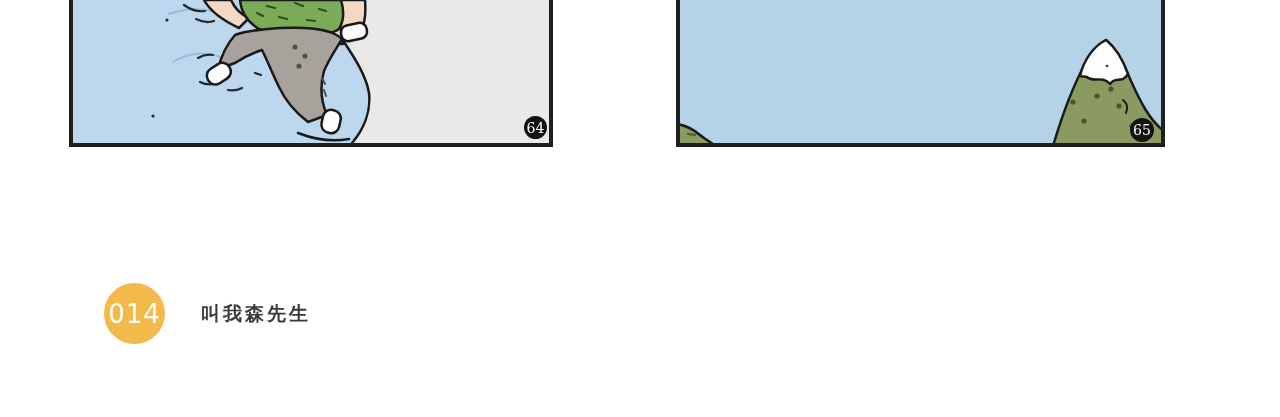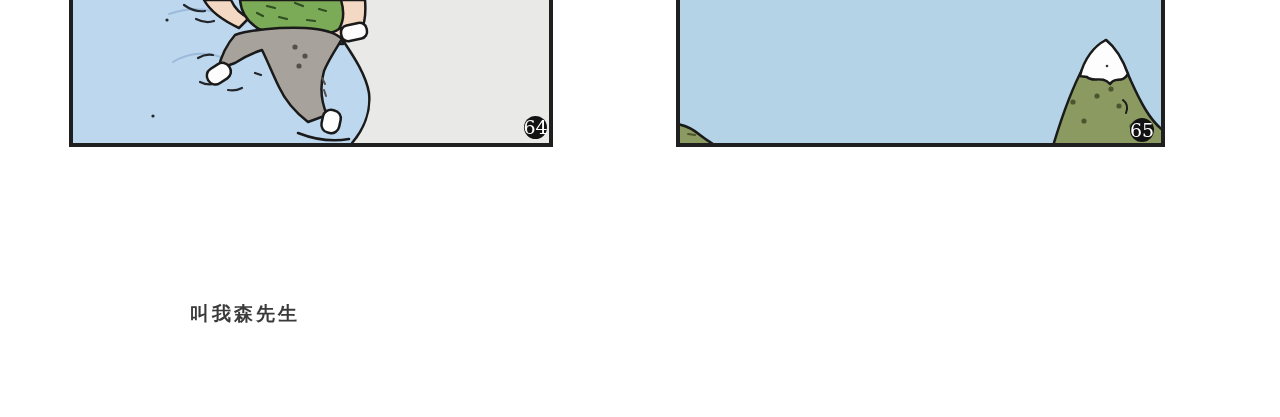--- a/index.html
+++ b/index.html
@@ -9,33 +9,33 @@
   }
   .panel{
     position:absolute;top:0;height:147px;box-sizing:border-box;
     border:4px solid #1f1f1f;border-top:none;background:#fff;
   }
   .panel-left{left:69px;width:484px;}
   .panel-right{left:676px;width:489px;}
   .panel svg{display:block;width:100%;height:100%;}
   .panel-num{
     position:absolute;border-radius:50%;background:#121212;color:#ffffff;
-    font-family:"DejaVu Serif",serif;font-size:19px;line-height:1;
+    font-family:"DejaVu Serif",serif;font-size:14px;line-height:1;
     display:flex;align-items:center;justify-content:center;
   }
   .panel-left .panel-num{right:2px;bottom:4px;width:23px;height:23px;}
   .panel-right .panel-num{right:7px;bottom:1px;width:24px;height:24px;}
   .chapter-row{position:absolute;left:0;top:0;width:100%;height:100%;pointer-events:none;}
   .chapter-badge{
     position:absolute;left:104px;top:283px;width:61px;height:61px;border-radius:50%;
     background:#f2b94b;color:#ffffff;font-size:26px;letter-spacing:1px;
     display:flex;align-items:center;justify-content:center;
   }
   .chapter-title{
-    position:absolute;left:190px;top:301px;font-size:19px;font-weight:700;
+    position:absolute;left:201px;top:301px;font-size:19px;font-weight:700;
     color:#3a3a3a;letter-spacing:3px;white-space:nowrap;
   }
 </style>
 </head>
 <body>
 
 <div class="stage">
 
   <div class="panel panel-left">
     <svg viewBox="0 0 476 143" preserveAspectRatio="none">
@@ -119,16 +119,17 @@
         <circle cx="452" cy="126" r="1.6"></circle>
           <circle cx="431" cy="89" r="1.6"></circle>
         <path d="M8,134 l7,1" fill="none"></path>
       </g>
       <circle cx="427" cy="66" r="1.3" fill="#333333"></circle>
     </svg>
     <div class="panel-num">65</div>
   </div>
 
   <div class="chapter-row">
+    <div class="chapter-badge">014</div>
     <div class="chapter-title">叫我森先生</div>
   </div>
 
 </div>
 
 </body></html>

